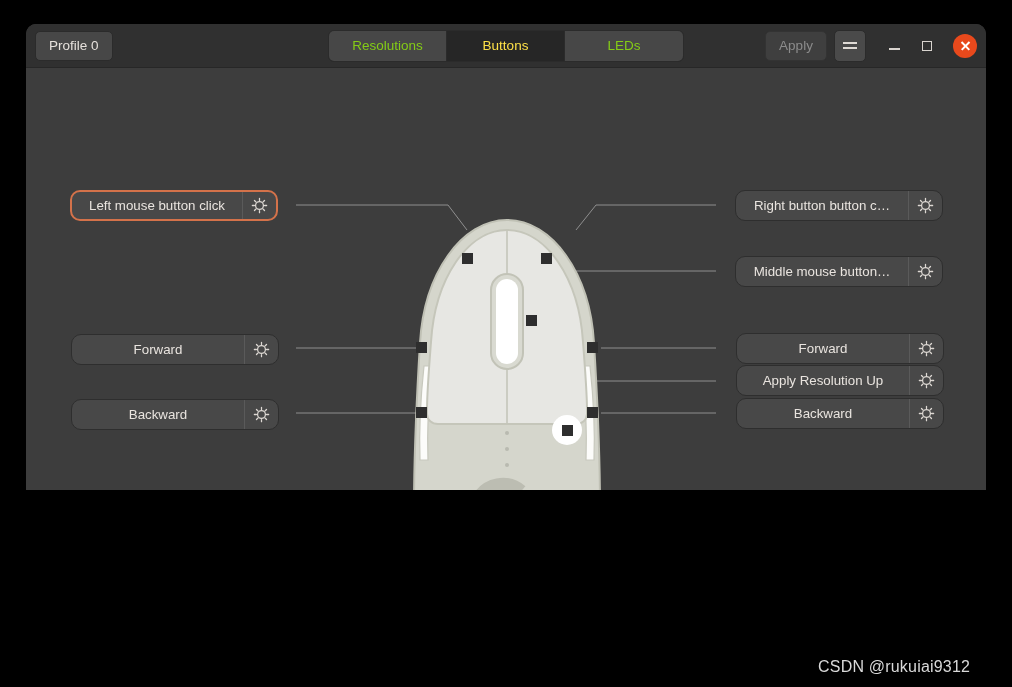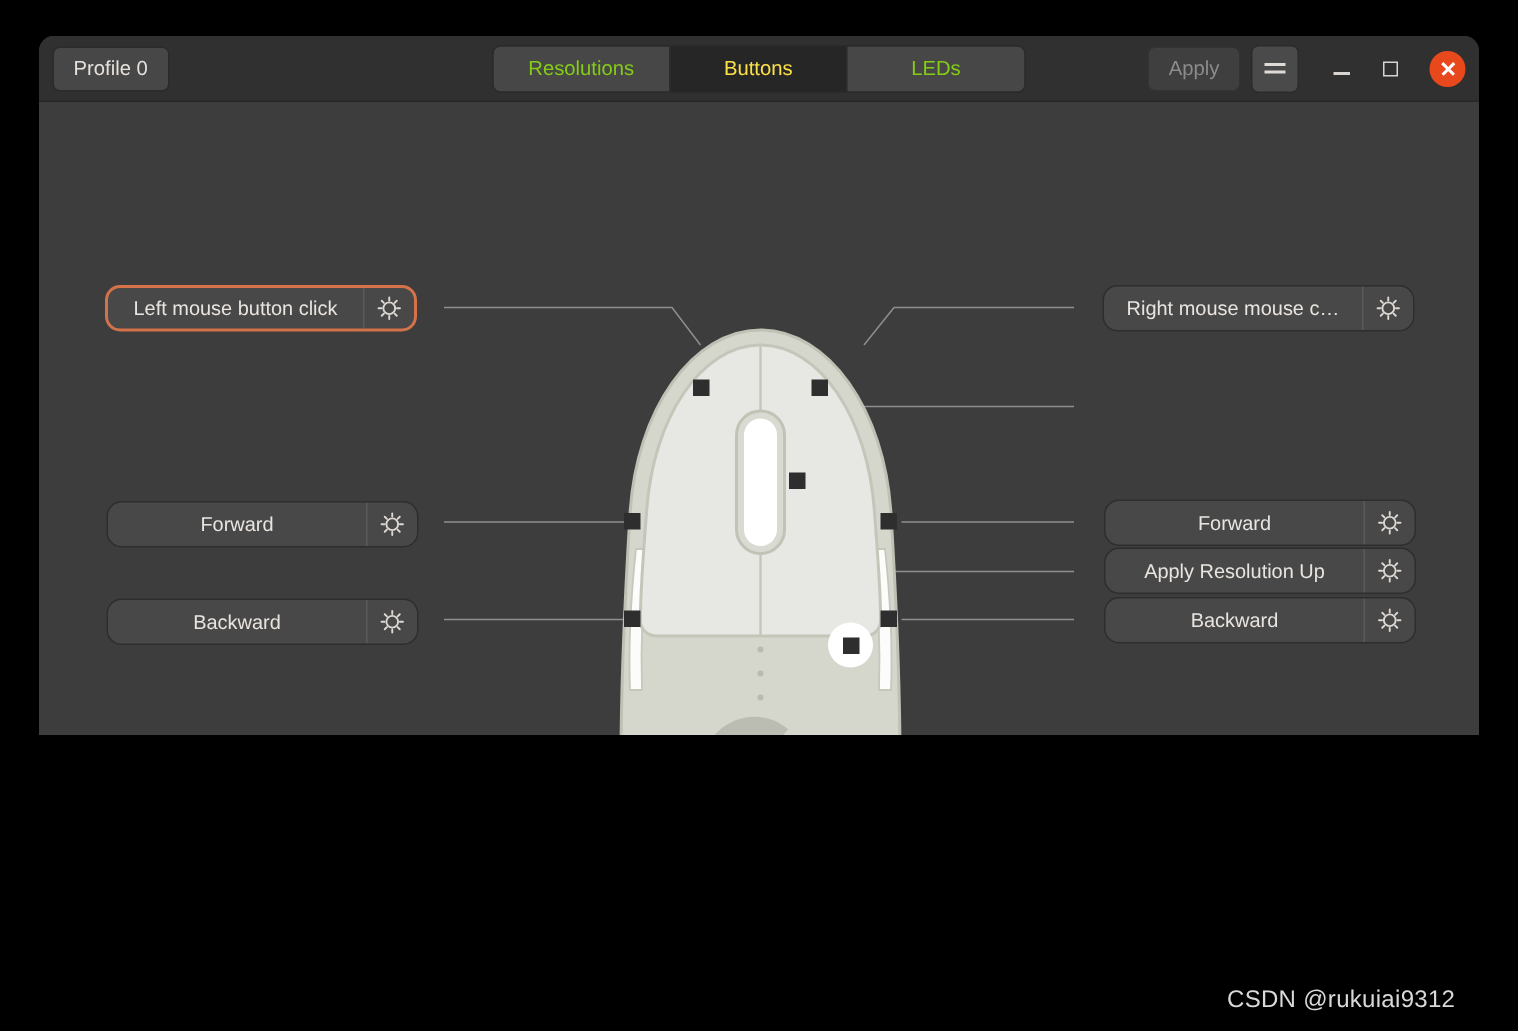--- a/index.html
+++ b/index.html
@@ -350,31 +350,42 @@
         <svg width="17" height="17" viewBox="0 0 20 20" fill="none" stroke="#ddd8d3" stroke-width="1.5">
           <circle cx="10" cy="10" r="4.6"></circle>
           <path d="M10 1.6 L10 4 M10 16 L10 18.4 M1.6 10 L4 10 M16 10 L18.4 10
                    M4.1 4.1 L5.8 5.8 M14.2 14.2 L15.9 15.9
                    M15.9 4.1 L14.2 5.8 M5.8 14.2 L4.1 15.9" stroke-linecap="round"></path>
         </svg>
       </span>
     </div>
 
     <div class="act-btn" style="left:709px; top:122px; width:208px;">
-      <span class="act-label">Right mouse mouse c…</span>
-      <span class="act-gear">
-        <svg width="17" height="17" viewBox="0 0 20 20" fill="none" stroke="#ddd8d3" stroke-width="1.5">
-          <circle cx="10" cy="10" r="4.6"></circle>
-          <path d="M10 1.6 L10 4 M10 16 L10 18.4 M1.6 10 L4 10 M16 10 L18.4 10
-                   M4.1 4.1 L5.8 5.8 M14.2 14.2 L15.9 15.9
-                   M15.9 4.1 L14.2 5.8 M5.8 14.2 L4.1 15.9" stroke-linecap="round"></path>
-        </svg>
-      </span>
-    </div>
-
+      <span class="act-label">Right button button c…</span>
+      <span class="act-gear">
+        <svg width="17" height="17" viewBox="0 0 20 20" fill="none" stroke="#ddd8d3" stroke-width="1.5">
+          <circle cx="10" cy="10" r="4.6"></circle>
+          <path d="M10 1.6 L10 4 M10 16 L10 18.4 M1.6 10 L4 10 M16 10 L18.4 10
+                   M4.1 4.1 L5.8 5.8 M14.2 14.2 L15.9 15.9
+                   M15.9 4.1 L14.2 5.8 M5.8 14.2 L4.1 15.9" stroke-linecap="round"></path>
+        </svg>
+      </span>
+    </div>
+
+    <div class="act-btn" style="left:709px; top:188px; width:208px;">
+      <span class="act-label">Middle mouse button…</span>
+      <span class="act-gear">
+        <svg width="17" height="17" viewBox="0 0 20 20" fill="none" stroke="#ddd8d3" stroke-width="1.5">
+          <circle cx="10" cy="10" r="4.6"></circle>
+          <path d="M10 1.6 L10 4 M10 16 L10 18.4 M1.6 10 L4 10 M16 10 L18.4 10
+                   M4.1 4.1 L5.8 5.8 M14.2 14.2 L15.9 15.9
+                   M15.9 4.1 L14.2 5.8 M5.8 14.2 L4.1 15.9" stroke-linecap="round"></path>
+        </svg>
+      </span>
+    </div>
 
     <div class="act-btn" style="left:710px; top:265px; width:208px;">
       <span class="act-label">Forward</span>
       <span class="act-gear">
         <svg width="17" height="17" viewBox="0 0 20 20" fill="none" stroke="#ddd8d3" stroke-width="1.5">
           <circle cx="10" cy="10" r="4.6"></circle>
           <path d="M10 1.6 L10 4 M10 16 L10 18.4 M1.6 10 L4 10 M16 10 L18.4 10
                    M4.1 4.1 L5.8 5.8 M14.2 14.2 L15.9 15.9
                    M15.9 4.1 L14.2 5.8 M5.8 14.2 L4.1 15.9" stroke-linecap="round"></path>
         </svg>

